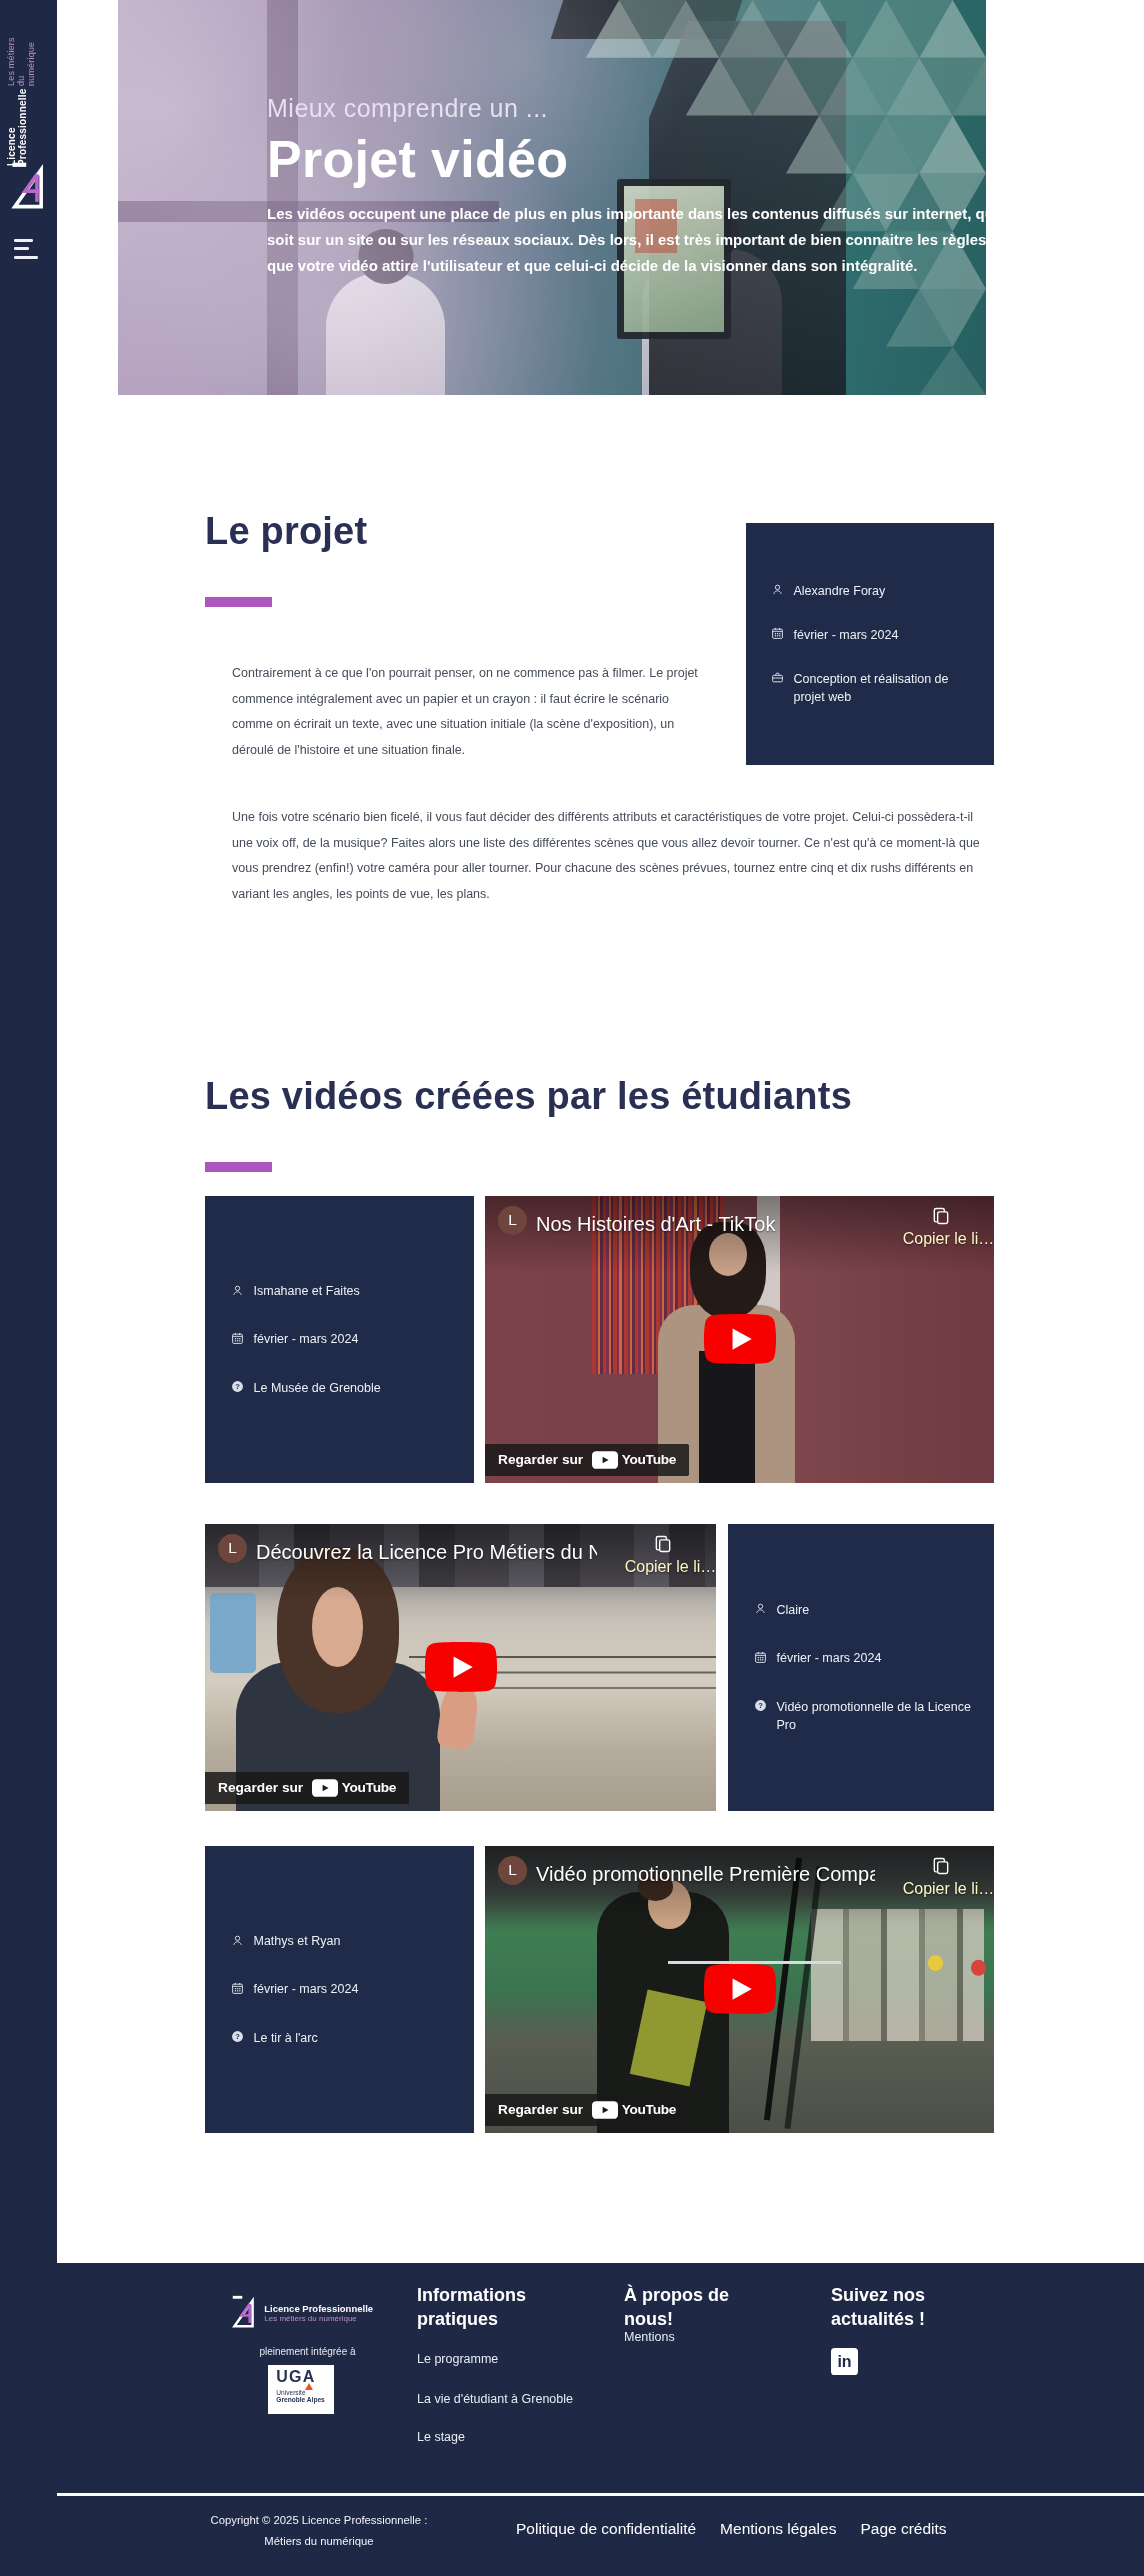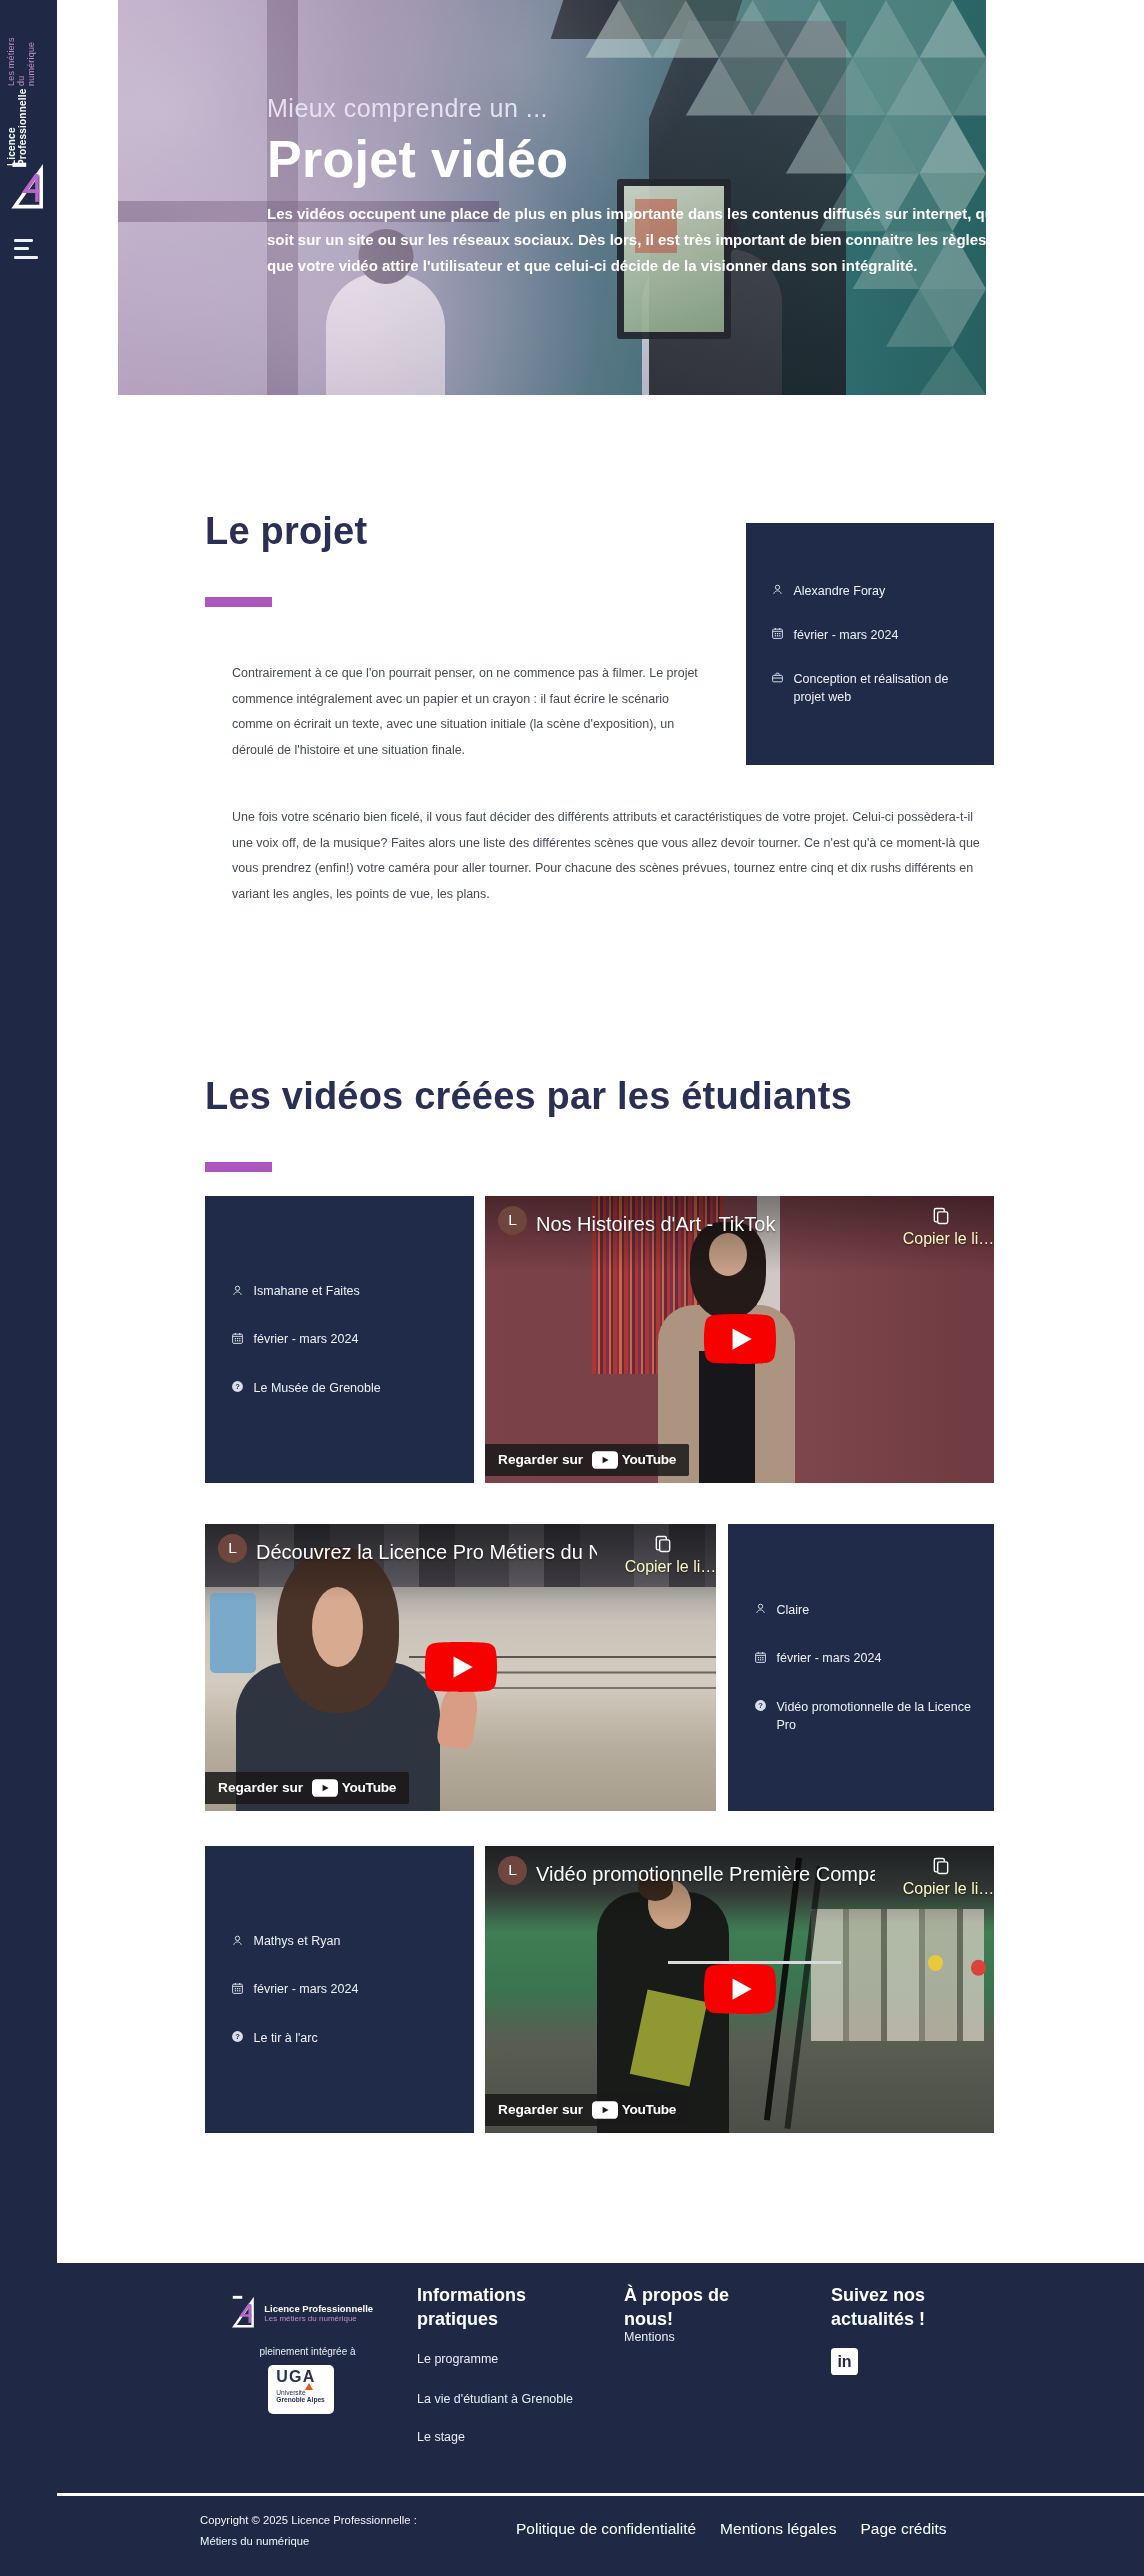--- a/index.html
+++ b/index.html
@@ -111,34 +111,34 @@
   .yt-watch .w1{color:#fff;font-size:13.7px;font-weight:bold;}
   .yt-watch .yt-logo{display:flex;align-items:center;gap:4.2px;}
   .yt-watch .yt-logo .word{color:#fff;font-size:13.7px;font-weight:bold;letter-spacing:-0.3px;}
 
   
   .footer{position:absolute;left:57px;top:2263px;width:1088px;height:230px;background:#1f2946;}
   .footer .fbrand{position:absolute;left:174px;top:31px;display:flex;gap:8.3px;align-items:center;}
   .fbrand .bt1{color:#fff;font-size:9.5px;font-weight:bold;}
   .fbrand .bt2{color:#bd8fc8;font-size:8px;}
   .fnote{position:absolute;left:152px;top:83px;width:197px;text-align:center;color:#e8ebf2;font-size:10px;}
-  .uga{position:absolute;left:211px;top:102px;width:66px;height:49px;background:#fff;border-radius:5px;
+  .uga{position:absolute;left:211px;top:102px;width:66px;height:49px;background:#fff;border-radius:0;
        box-sizing:border-box;padding:4.2px 0 0 8.3px;cursor:pointer;}
   .uga .acr{color:#2a3254;font-size:16px;font-weight:800;letter-spacing:1.2px;line-height:1;}
   .uga .tri{position:absolute;left:37px;top:18px;width:0;height:0;border-left:4.8px solid transparent;
        border-right:4.8px solid transparent;border-bottom:7.7px solid #e8551c;}
   .uga .u1{color:#2a3254;font-size:6.6px;margin-top:3.6px;}
   .uga .u2{color:#2a3254;font-size:6.6px;font-weight:bold;}
   .fcol-h{position:absolute;color:#fff;font-size:18px;font-weight:800;line-height:1.35;}
   .flink{position:absolute;color:#e9ecf3;font-size:12.5px;cursor:pointer;}
   .li-badge{position:absolute;left:774px;top:85px;width:27px;height:27px;background:#fff;border-radius:3.6px;
        display:flex;align-items:center;justify-content:center;color:#1f2946;font-size:16px;font-weight:800;cursor:pointer;}
   .footer-bottom{position:absolute;left:57px;top:2493px;width:1088px;height:83px;background:#1f2946;
        border-top:3px solid #ffffff;box-sizing:border-box;}
-  .copyright{position:absolute;left:143px;top:14.3px;width:238px;text-align:left;color:#f2f4f8;font-size:11.3px;line-height:1.8;}
+  .copyright{position:absolute;left:143px;top:14.3px;width:238px;text-align:center;color:#f2f4f8;font-size:11.3px;line-height:1.8;}
   .bottom-links{position:absolute;left:459px;top:24px;display:flex;gap:24px;}
   .bottom-links span{color:#ffffff;font-size:15.5px;cursor:pointer;white-space:nowrap;}
 </style>
 </head>
 <body>
 
 <div class="page">
 
   <div class="sidebar">
     <div class="brand-vert">

